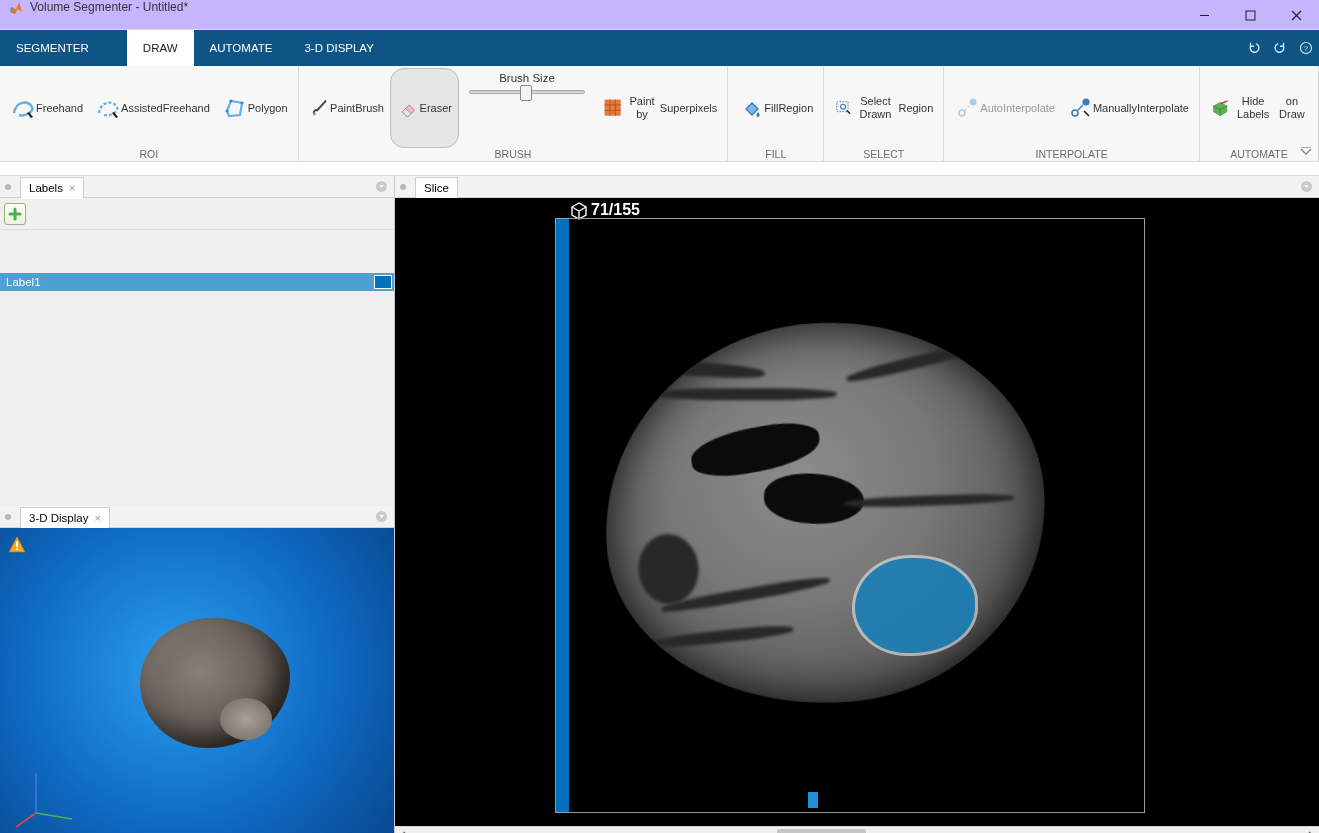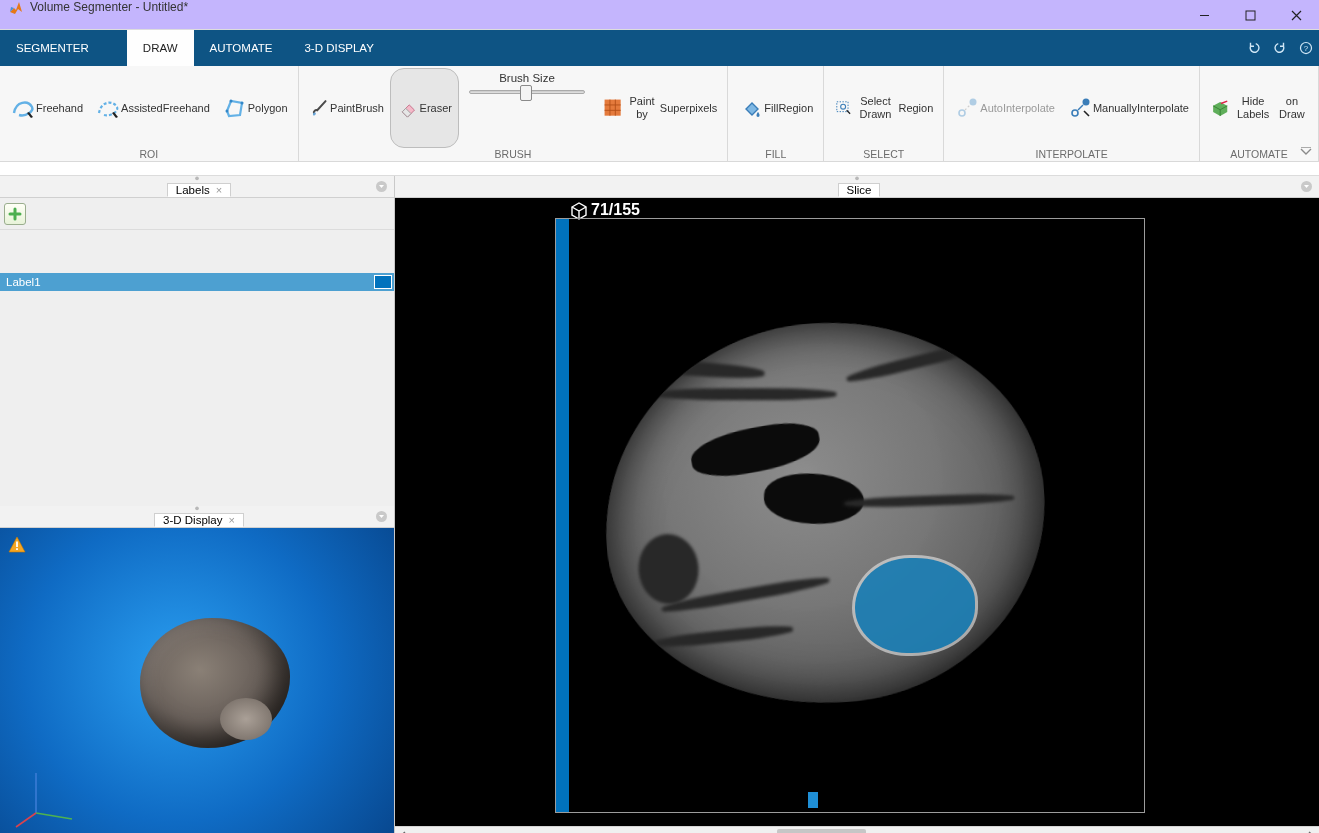--- a/index.html
+++ b/index.html
@@ -38,21 +38,21 @@
 
 
 .dockstrip { height: 14px; background: #fff; border-bottom: 1px solid #dcdcdc; position: relative; }
 
 
 .body { display: flex; height: calc(833px - 30px - 26px - 96px - 14px); }
 .leftcol { width: 395px; display: flex; flex-direction: column; border-right: 1px solid #c9c9c9; }
 .rightcol { flex: 1; display: flex; flex-direction: column; background: #fff; }
 
 
-.panelhdr { height: 22px; display: flex; align-items: center; background: #f2f2f2; border-bottom: 1px solid #d0d0d0; position: relative; flex-direction: column; }
+.panelhdr { height: 22px; display: flex; align-items: center; background: #f2f2f2; border-bottom: 1px solid #d0d0d0; position: relative; }
 .panelhdr .dockdot { width: 8px; height: 8px; margin: 0 4px; }
 .panelhdr .ptab { display: flex; align-items: center; height: 22px; padding: 0 8px; font-size: 11.5px; background: #fff; border: 1px solid #cfcfcf; border-bottom-color: #fff; margin-left: 4px; margin-top: 2px; }
 .panelhdr .ptab .x { margin-left: 6px; color: #999; font-size: 11px; }
 .panelhdr .pclose { position: absolute; right: 6px; top: 4px; width: 13px; height: 13px; color: #9a9a9a; }
 
 
 .labelspanel { height: 330px; display: flex; flex-direction: column; background: #efefef; }
 .labelspanel .toolbar { height: 32px; display: flex; align-items: center; padding: 4px; background: #efefef; border-bottom: 1px solid #dcdcdc; }
 .addbtn { width: 22px; height: 22px; border: 1px solid #9aae8e; border-radius: 3px; background: linear-gradient(#fefff6,#e8f3d9); display: flex; align-items: center; justify-content: center; color: #4caf50; font-size: 16px; font-weight: bold; }
 .labellist { flex: 1; background: #efefef; padding: 0; }

